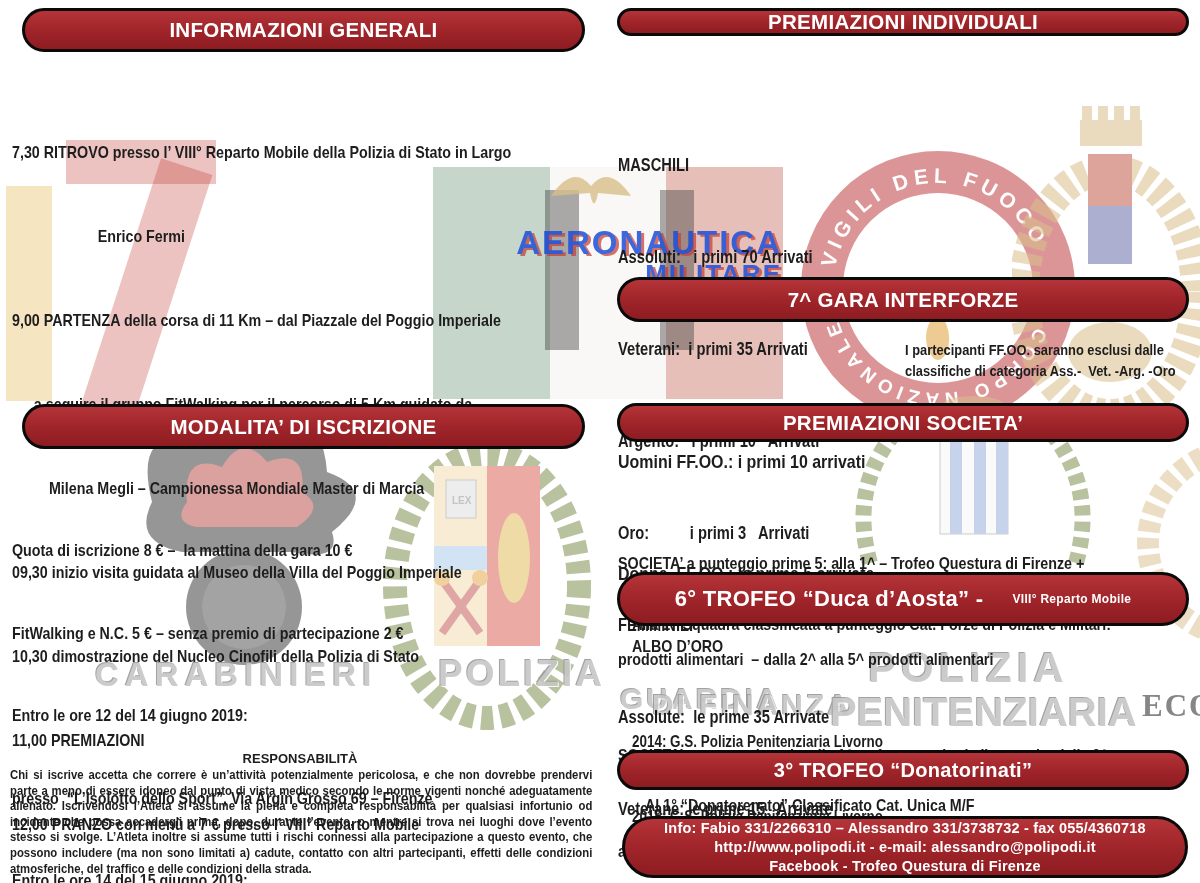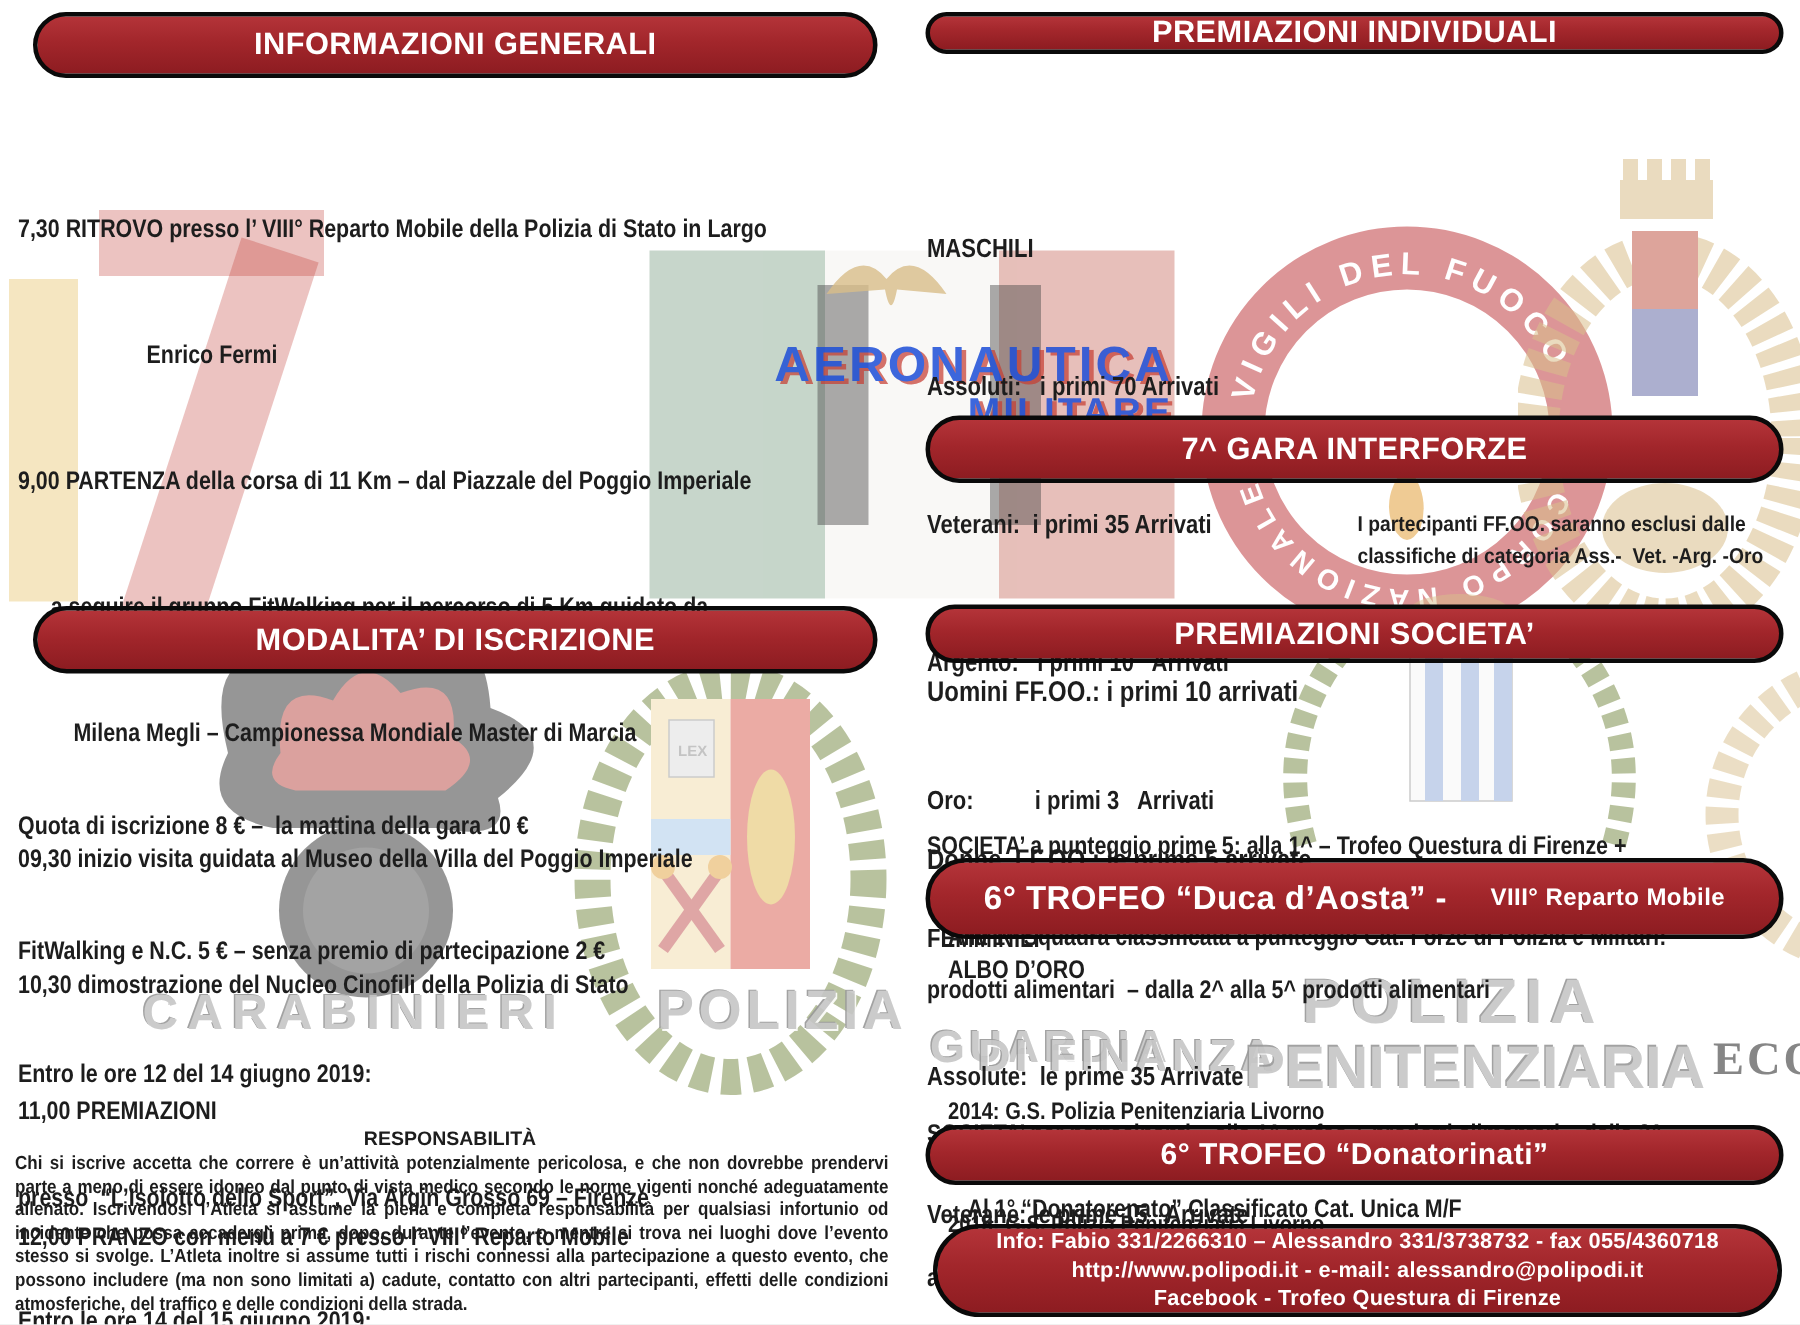--- a/index.html
+++ b/index.html
@@ -4,21 +4,21 @@
 <style>
   html,body{margin:0;padding:0;background:#e8e8e8;}
   .page{position:relative;width:1200px;height:883px;overflow:hidden;background:#ffffff;
         font-family:"Liberation Sans",sans-serif;color:#1d1d1d;}
   
   .banner{position:absolute;box-sizing:border-box;z-index:3;
           background:linear-gradient(180deg,#b43439 0%,#a2262b 45%,#8d1c21 100%);
           border:3px solid #0a0a0a;border-radius:28px;color:#fff;font-weight:bold;
           display:flex;align-items:center;justify-content:center;text-align:center;
           font-size:20.5px;letter-spacing:.3px;}
-  .banner .sub{font-size:16px;margin-left:8px;font-weight:bold;}
+  .banner .sub{font-size:12px;margin-left:8px;font-weight:bold;}
   
   .tblock{position:absolute;z-index:2;font-weight:bold;white-space:pre-wrap;
           transform-origin:0 0;}
   .c84{transform:scaleX(.84);}
   .c90{transform:scaleX(.90);}
   .line{margin:0;}
   .ind1{margin-left:26px;}
   .ind2{margin-left:44px;}
   .ind3{margin-left:102px;}
   .u{text-decoration:underline;}
@@ -279,21 +279,21 @@
       <div class="line">2015: G.S. Polizia Penitenziaria Livorno</div>
     
       <div class="line">2016: G.S. Paracadutisti NEMBO Pistoia</div>
     
       
     
       
     </div>
 
   <div class="banner" style="left:617px;top:750px;width:572px;height:40px;font-size:20px;">
-    <span>6° TROFEO “Donatorinati”</span>
+    <span>3° TROFEO “Donatorinati”</span>
   </div>
 
   <div class="tblock c84" style="left:645px;top:796px;width:560px;font-size:17px;">Al 1° “Donatorenato” Classificato Cat. Unica M/F</div>
 
   <div class="banner" style="left:622px;top:816px;width:566px;height:62px;border-radius:32px;flex-direction:column;
               font-size:14.5px;line-height:19px;letter-spacing:.2px;">
 
       <div class="line">Info:  Fabio 331/2266310 – Alessandro 331/3738732 - fax 055/4360718</div>
 
       <div class="line">http://www.polipodi.it - e-mail: alessandro@polipodi.it</div>

